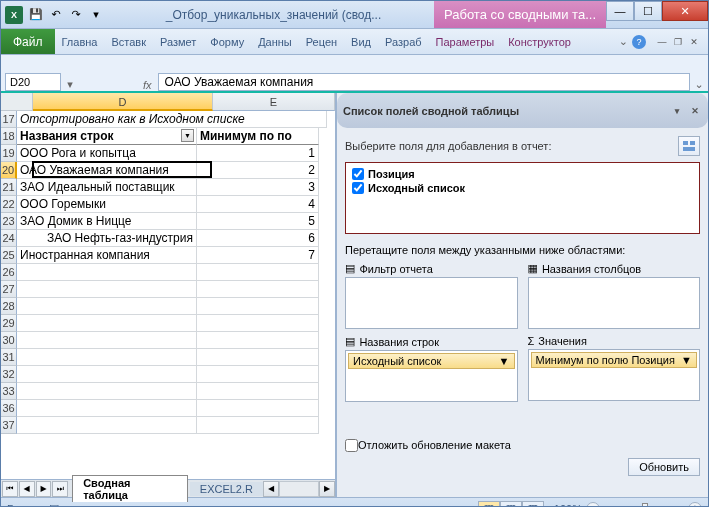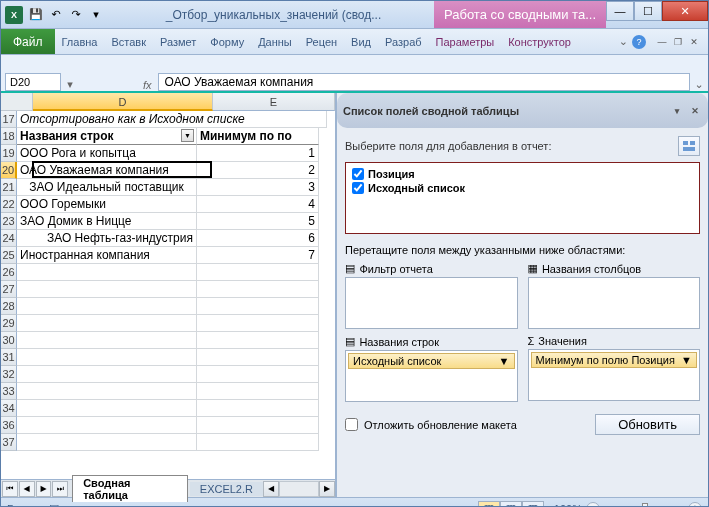--- a/index.html
+++ b/index.html
@@ -77,22 +77,22 @@
 .field-list { background: #fff; border: 1px solid #7f1d1d; height: 72px; padding: 4px; }
 .field-item { display: flex; align-items: center; gap: 4px; padding: 1px 2px; font-size: 11px; font-weight: bold; }
 .field-item input { width: 12px; height: 12px; }
 .areas { display: grid; grid-template-columns: 1fr 1fr; gap: 6px 10px; }
 .area { }
 .area-hd { font-size: 11px; display: flex; align-items: center; gap: 4px; margin-bottom: 2px; }
 .area-box { background: #fff; border: 1px solid #a0b0c4; height: 52px; padding: 2px; }
 .area-item { background: linear-gradient(#fdf0c8,#f8dc8a); border: 1px solid #d0b060; padding: 1px 4px; font-size: 11px; display: flex; align-items: center; cursor: pointer; }
 .area-item span:first-child { flex: 1; overflow: hidden; text-overflow: ellipsis; white-space: nowrap; }
 .tp-foot { display: flex; align-items: center; gap: 6px; padding-top: 6px; }
-.tp-foot label { font-size: 11px; display: flex; align-items: center; gap: 6px; }
-.upd-btn { margin-left: auto; padding: 2px 22px; border: 1px solid #a0b0c4; background: linear-gradient(#f8faff,#e4ecf6); cursor: pointer; font-size: 13px; }
+.tp-foot label { font-size: 11px; display: flex; align-items: center; gap: 0; }
+.upd-btn { margin-left: auto; padding: 2px 10px; border: 1px solid #a0b0c4; background: linear-gradient(#f8faff,#e4ecf6); cursor: pointer; font-size: 11px; margin-top: 44px; }
 
 
 .status { height: 22px; background: linear-gradient(#d6e4f4,#c4d8f0); display: flex; align-items: center; padding: 0 6px; font-size: 11px; color: #3b5a82; border-top: 1px solid #9db4d1; }
 .status-sp { flex: 1; }
 .view-btns { display: flex; gap: 0; }
 .view-btn { width: 22px; height: 16px; border: 1px solid #a0b0c4; background: #e8f0fa; cursor: pointer; display: flex; align-items: center; justify-content: center; }
 .view-btn.act { background: #ffe8a8; }
 .zoom { display: flex; align-items: center; gap: 4px; margin-left: 10px; }
 .zoom-btn { width: 14px; height: 14px; border: 1px solid #a0b0c4; border-radius: 7px; background: #f0f4f8; cursor: pointer; font-size: 10px; display: flex; align-items: center; justify-content: center; }
 .zoom-slider { width: 80px; height: 4px; background: #c0c8d0; position: relative; }
@@ -167,21 +167,21 @@
           <div class="cell d" style="position: relative;">ООО Рога и копытца</div>
           <div class="cell e">1</div>
         </div>
         <div class="row">
           <div class="rh sel">20</div>
           <div class="cell d" style="position: relative;">ОАО Уважаемая компания</div>
           <div class="cell e">2</div>
         </div>
         <div class="row">
           <div class="rh">21</div>
-          <div class="cell d" style="position: relative; text-align: center;">ЗАО Идеальный поставщик</div>
+          <div class="cell d" style="position: relative;">ЗАО Идеальный поставщик</div>
           <div class="cell e">3</div>
         </div>
         <div class="row">
           <div class="rh">22</div>
           <div class="cell d" style="position: relative;">ООО Горемыки</div>
           <div class="cell e">4</div>
         </div>
         <div class="row">
           <div class="rh">23</div>
           <div class="cell d" style="position: relative;">ЗАО Домик в Ницце</div>
@@ -227,25 +227,20 @@
           <div class="cell d" style="position: relative;"></div>
           <div class="cell e"></div>
         </div>
         <div class="row">
           <div class="rh">32</div>
           <div class="cell d" style="position: relative;"></div>
           <div class="cell e"></div>
         </div>
         <div class="row">
           <div class="rh">33</div>
-          <div class="cell d" style="position: relative;"></div>
-          <div class="cell e"></div>
-        </div>
-        <div class="row">
-          <div class="rh">34</div>
           <div class="cell d" style="position: relative;"></div>
           <div class="cell e"></div>
         </div>
         <div class="row">
           <div class="rh">36</div>
           <div class="cell d" style="position: relative;"></div>
           <div class="cell e"></div>
         </div>
         <div class="row">
           <div class="rh">37</div>

